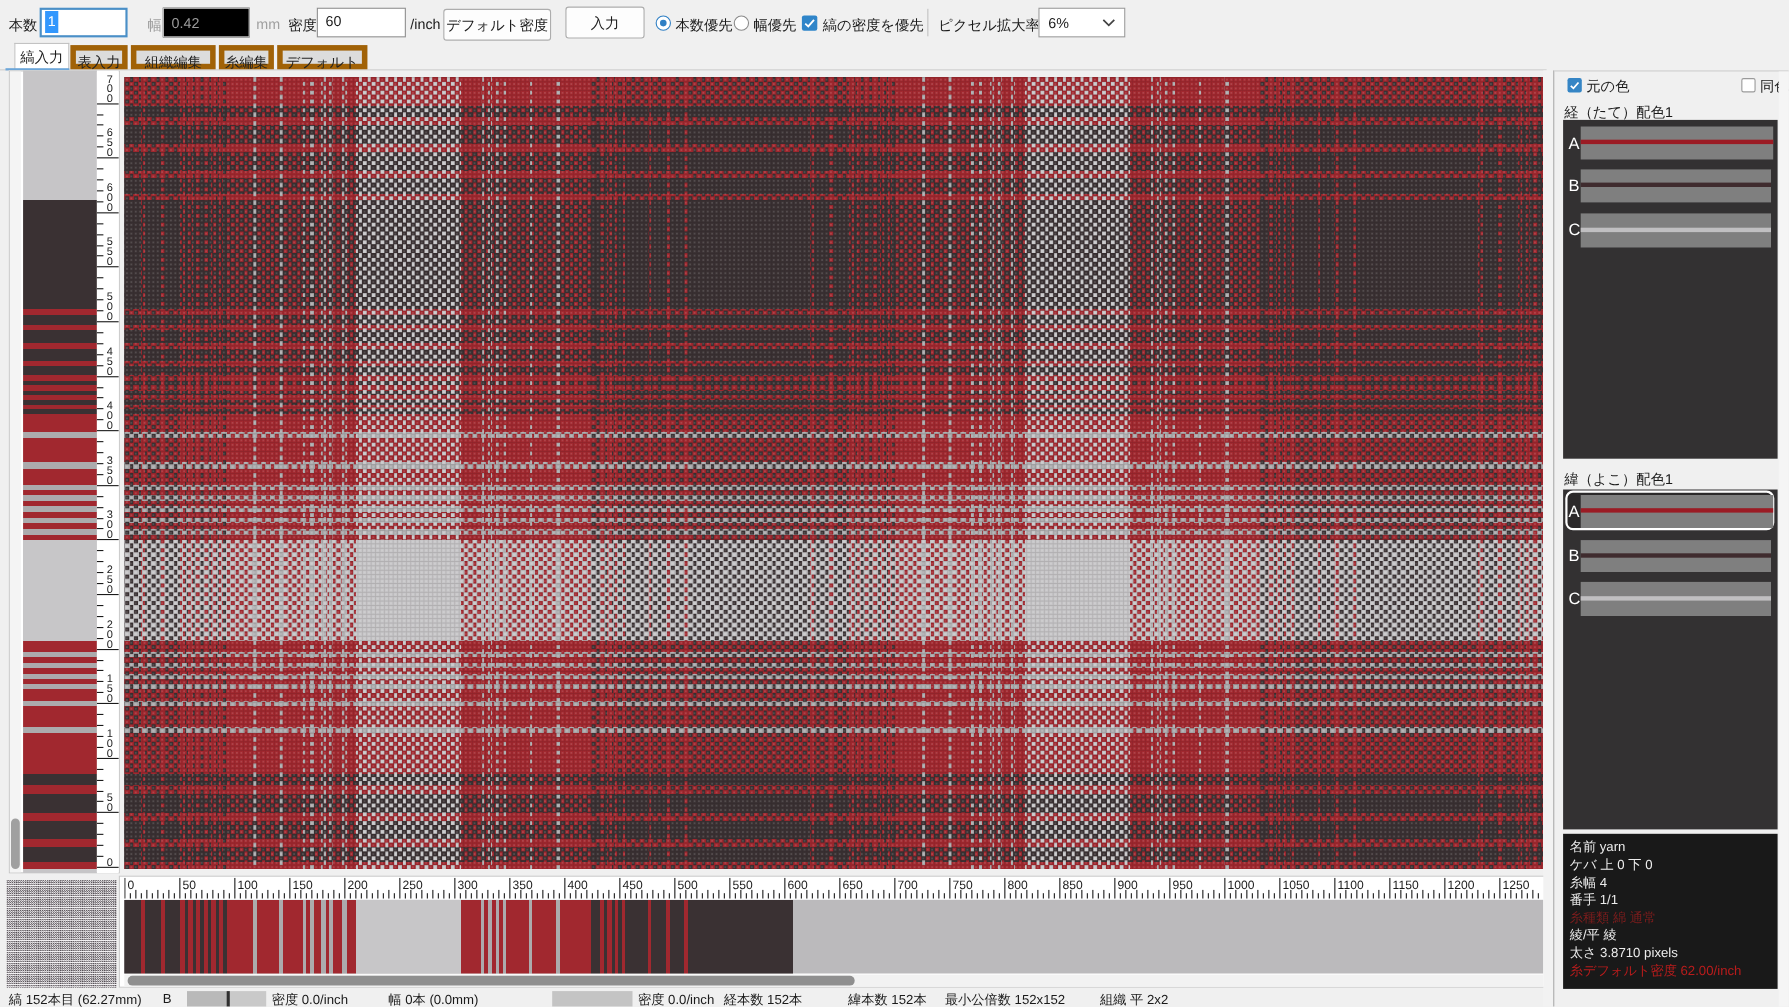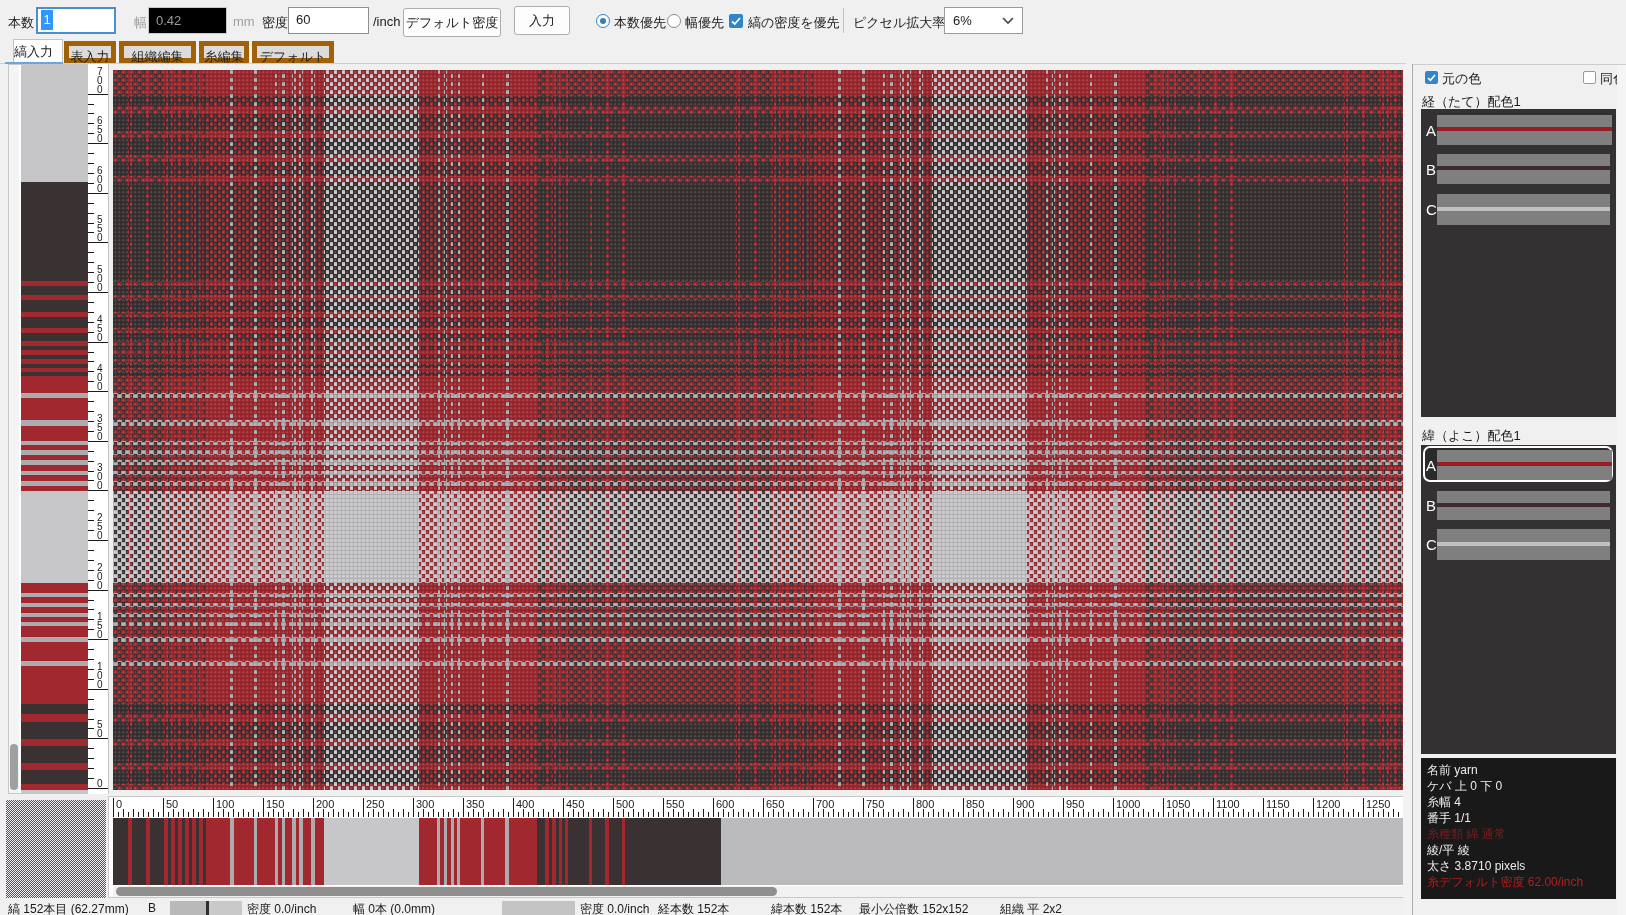--- a/index.html
+++ b/index.html
@@ -15,21 +15,21 @@
 <div class="lbl" style="left:8px;top:14px">本数</div>
 <div class="abs" style="left:36px;top:7px;width:80px;height:27px;background:#fff;border:2px solid #4a8fc7"></div>
 <div class="abs" style="left:41px;top:10px;width:12px;height:20px;background:#3297fd;color:#fff;font-size:13px;text-align:center;line-height:20px">1</div>
 <div class="glbl" style="left:134px;top:14px">幅</div>
 <div class="abs" style="left:148px;top:7px;width:79px;height:27px;background:#000000;border:1px solid #c9c9c9;font-size:13px;color:#9b9b9b;line-height:25px;padding-left:7px">0.42</div>
 <div class="glbl" style="left:233px;top:14px">mm</div>
 <div class="lbl" style="left:262px;top:14px">密度</div>
 <div class="inp" style="left:288px;top:7px;width:81px;height:27px">60</div>
 <div class="lbl" style="left:373px;top:14px">/inch</div>
 <div class="btn" style="left:403px;top:8px;width:98px;height:29px;line-height:27px">デフォルト密度</div>
-<div class="btn" style="left:514px;top:6px;width:56px;height:29px;line-height:27px">入力</div>
+<div class="btn" style="left:514px;top:6px;width:72px;height:29px;line-height:27px">入力</div>
 <div class="abs" style="left:596px;top:14px;width:14px;height:14px;border-radius:50%;background:#fff;border:1px solid #2f7fc4"></div>
 <div class="abs" style="left:600px;top:18px;width:6px;height:6px;border-radius:50%;background:#2f7fc4"></div>
 <div class="lbl" style="left:614px;top:14px">本数優先</div>
 <div class="abs" style="left:667px;top:14px;width:14px;height:14px;border-radius:50%;background:#fff;border:1px solid #8a8a8a"></div>
 <div class="lbl" style="left:685px;top:14px">幅優先</div>
 <div class="abs" style="left:729px;top:14px;width:14px;height:14px;border-radius:2px;background:#2f85c9"></div>
 <svg class="abs" style="left:731px;top:17px" width="10" height="9">
     <path d="M1 4.5 L3.8 7 L9 1" stroke="#fff" stroke-width="1.7" fill="none"></path>
   </svg>
 <div class="lbl" style="left:748px;top:14px">縞の密度を優先</div>
@@ -37,21 +37,21 @@
 <div class="lbl" style="left:853px;top:14px">ピクセル拡大率</div>
 <div class="abs" style="left:944px;top:7px;width:79px;height:27px;background:#fff;border:1px solid #9a9a9a;font-size:13px;color:#1a1a1a;line-height:25px;padding-left:8px">6%</div>
 <svg class="abs" style="left:1002px;top:17px" width="12" height="8">
     <path d="M1 1 L6 6 L11 1" stroke="#444" stroke-width="1.6" fill="none"></path>
   </svg>
 <div class="abs" style="left:0px;top:63px;width:1406px;height:1px;background:#cdcdcd"></div>
 <div class="tab" style="left:64px;top:41px;width:52px;height:22px">表入力</div>
 <div class="tab" style="left:119px;top:41px;width:77px;height:22px">組織編集</div>
 <div class="tab" style="left:199px;top:41px;width:50px;height:22px">糸編集</div>
 <div class="tab" style="left:252px;top:41px;width:82px;height:22px">デフォルト密度</div>
-<div class="abs" style="left:13px;top:39px;width:50px;height:24px;background:#fff;border:1px solid #c3c3c3;border-bottom:none;font-size:13px;color:#1a1a1a;line-height:23px">縞入力</div>
+<div class="abs" style="left:13px;top:39px;width:50px;height:24px;background:#fff;border:1px solid #c3c3c3;border-bottom:none;font-size:13px;color:#1a1a1a;text-align:center;line-height:23px">縞入力</div>
 <div class="abs" style="left:5px;top:62px;width:58px;height:2px;background:#6ca6d9"></div>
 <div class="abs" style="left:8px;top:64px;width:101px;height:730px;background:#fff;border:1px solid #c8c8c8"></div>
 <div class="abs" style="left:9px;top:65px;width:10px;height:728px;background:#f4f4f4"></div>
 <div class="abs" style="left:10px;top:744px;width:8px;height:46px;background:#a0a0a0;border-radius:4px"></div>
 <div class="abs" style="left:21px;top:64px;width:67px;height:730px"><svg width="67" height="730" viewBox="0 0 67 730" shape-rendering="crispEdges">
       <rect width="67" height="730" fill="#c6c5c7"></rect>
       <rect x="0" y="118" width="67" height="99" fill="#3a3133"></rect>
       <rect x="0" y="217" width="67" height="5" fill="#a1282f"></rect>
       <rect x="0" y="222" width="67" height="9" fill="#3a3133"></rect>
       <rect x="0" y="231" width="67" height="5" fill="#a1282f"></rect>

